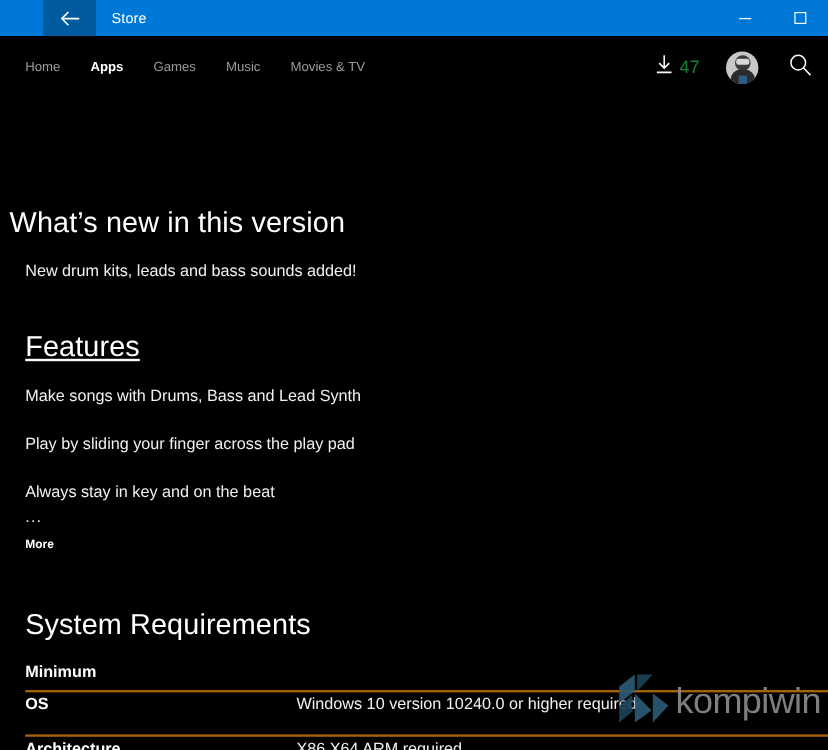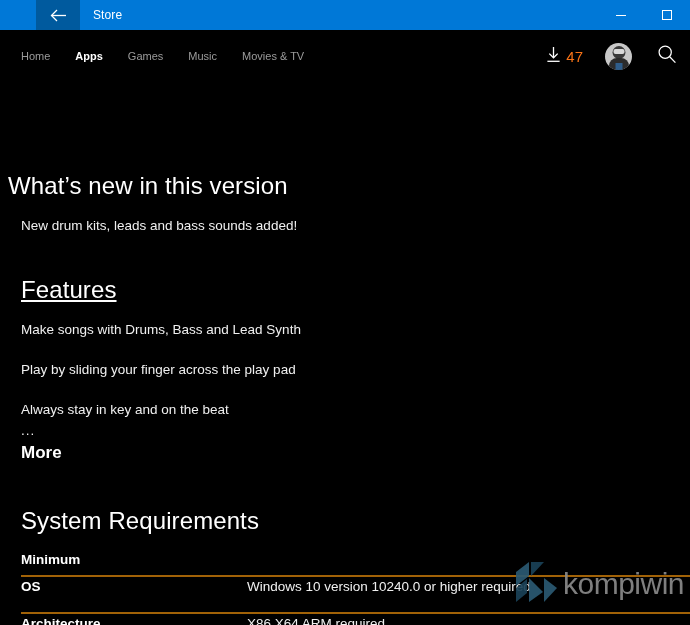--- a/index.html
+++ b/index.html
@@ -117,21 +117,21 @@
   }
 
   .download-group {
     display: flex;
     align-items: center;
     cursor: pointer;
     margin-right: 22px;
   }
   .download-count {
     font-size: 15px;
-    color: #f97316;
+    color: #15803d;
     margin-left: 5px;
     line-height: 1;
   }
 
   .avatar {
     width: 27px;
     height: 27px;
     border-radius: 50%;
     overflow: hidden;
     cursor: pointer;
@@ -205,21 +205,21 @@
   }
 
   .body-text {
     font-size: 13.5px;
     color: #f0f0f0;
     line-height: 18px;
     font-weight: 400;
   }
 
   .more-link {
-    font-size: 17px;
+    font-size: 10px;
     color: #ffffff;
     font-weight: bold;
     cursor: pointer;
     line-height: 18px;
     display: inline-block;
   }
 
   .ellipsis-row {
     font-size: 13.5px;
     color: #f0f0f0;

